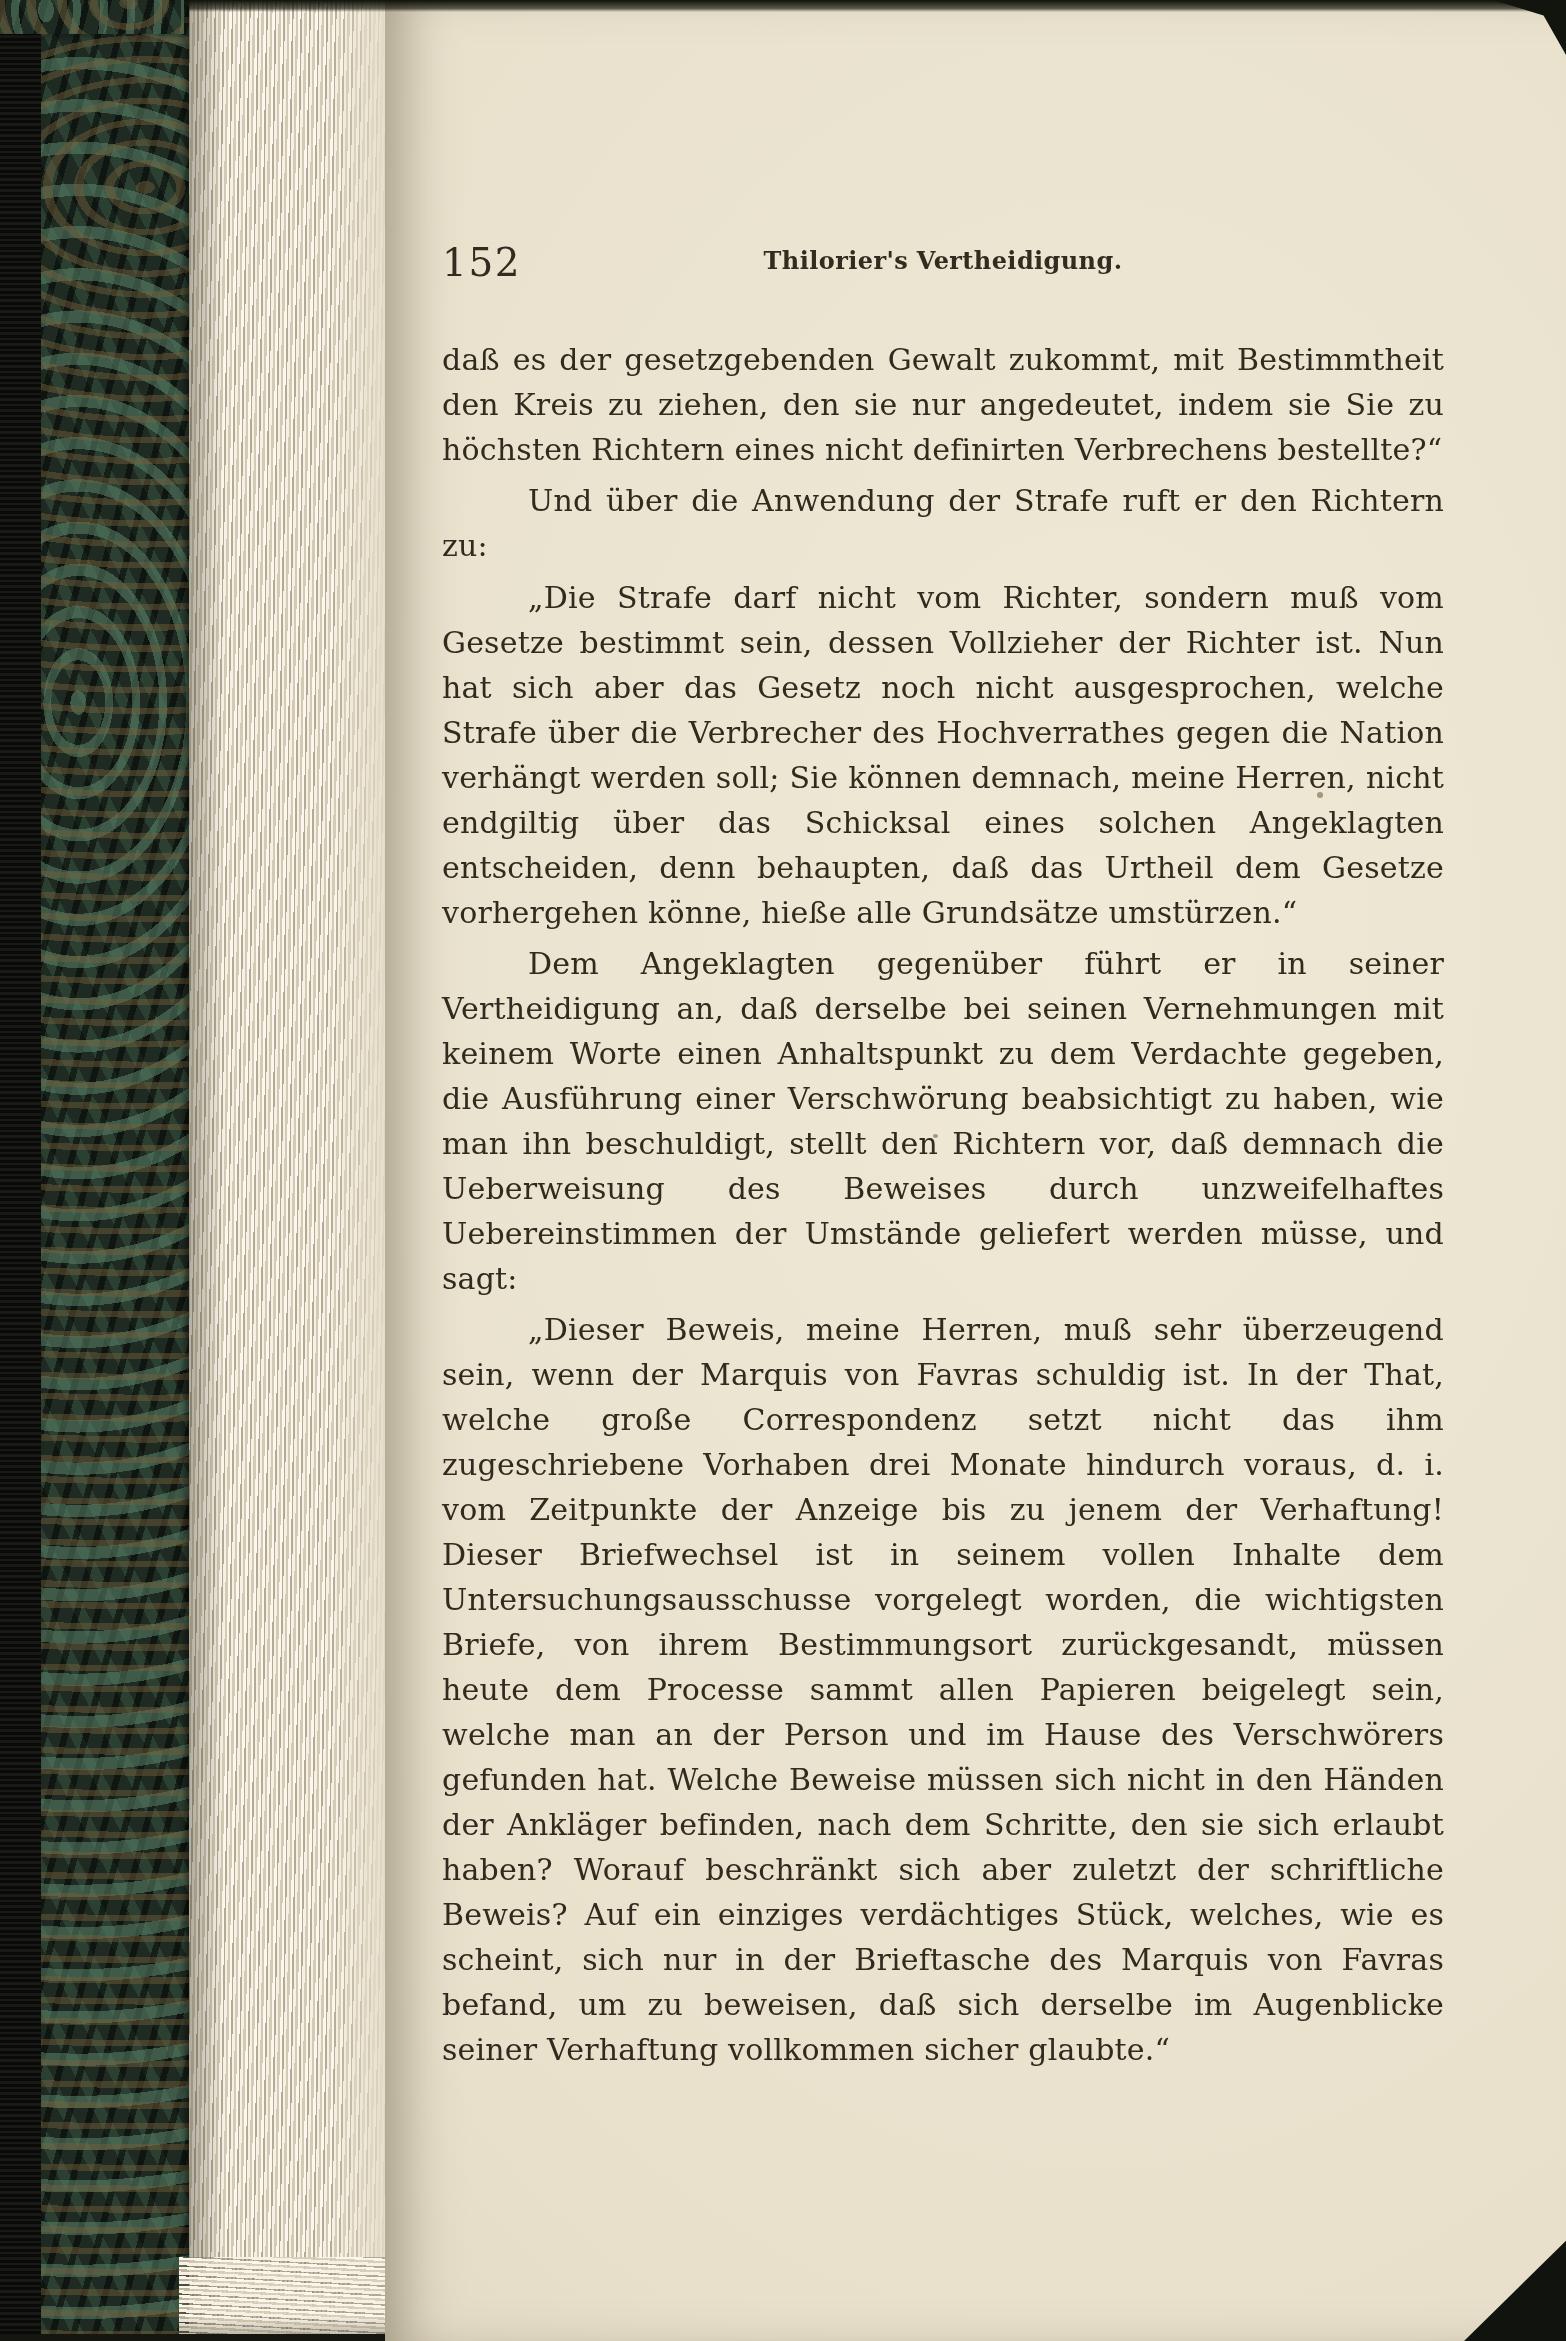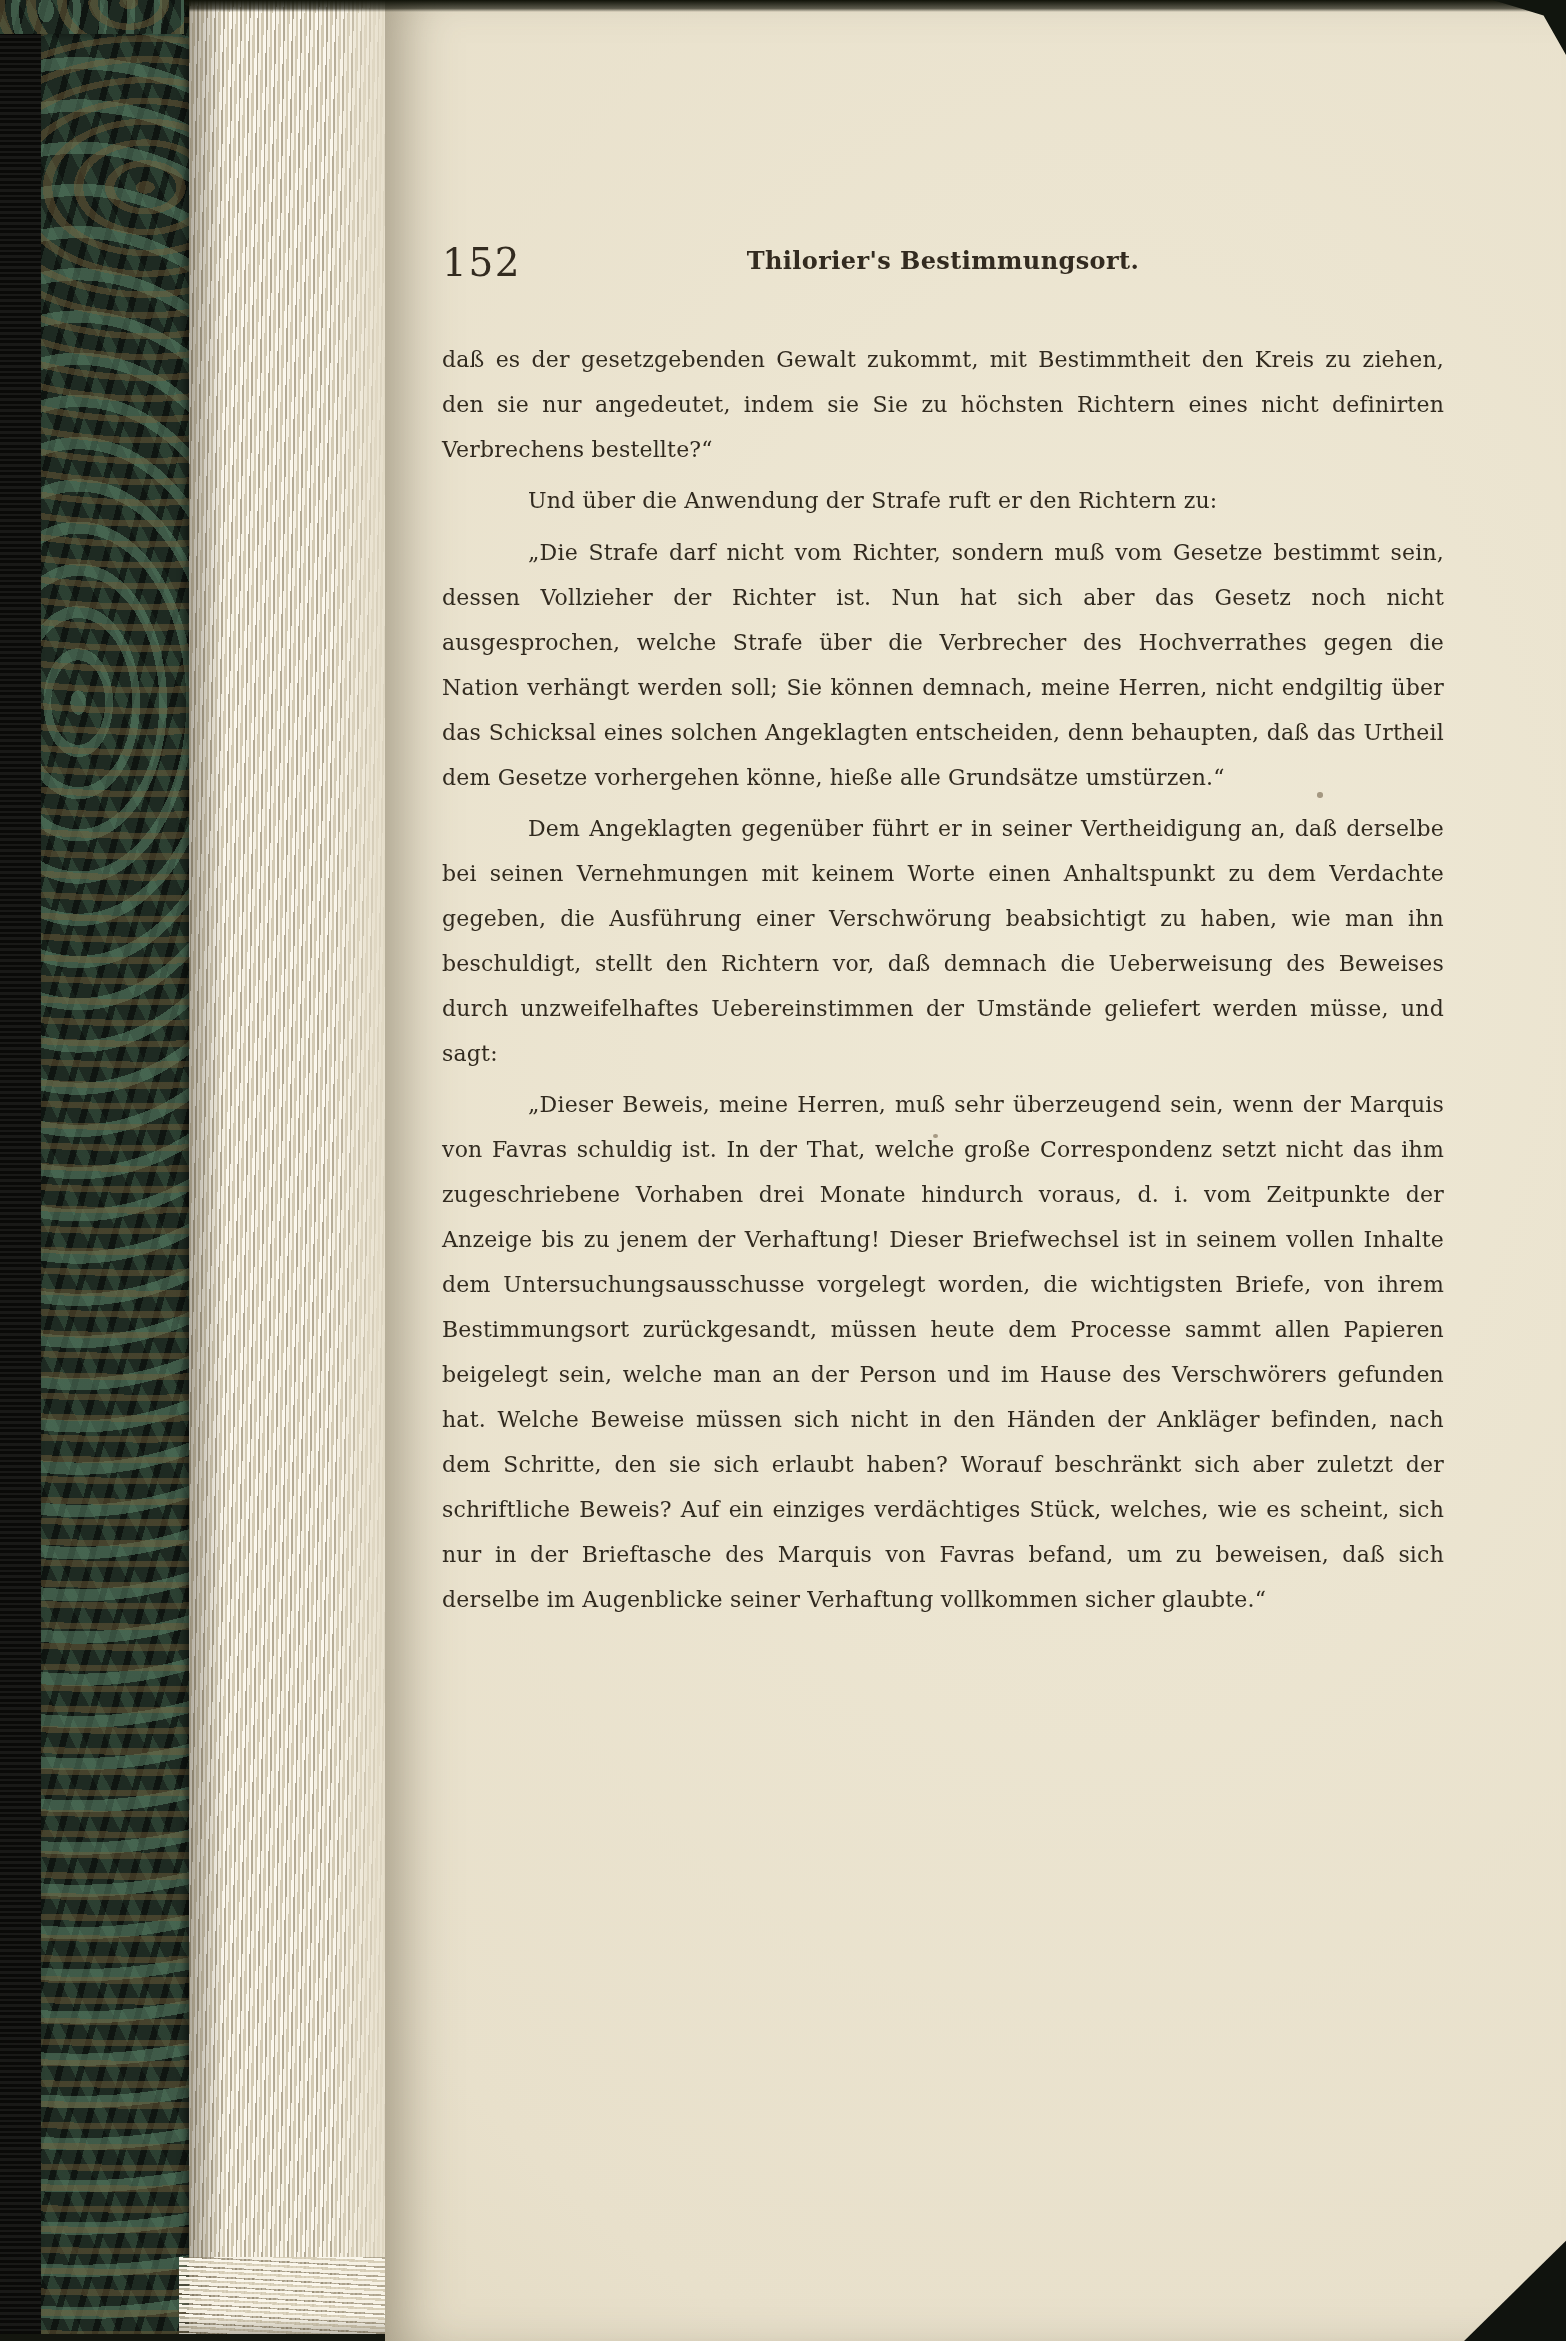--- a/index.html
+++ b/index.html
@@ -104,21 +104,21 @@
     position:absolute; left:0; top:4.7px;
     font-size:39px; letter-spacing:1.6px;
   }
   .running-header{
     position:absolute; left:0; right:0; top:11px;
     text-align:center; font-size:24px; font-weight:bold;
     letter-spacing:0.4px;
   }
   .body-text{
     color:#312a1f;
-    font-size:22px; line-height:45px;
+    font-size:30px; line-height:45px;
     text-align:justify;
     letter-spacing:0.2px;
   }
   .body-text p{ margin:0 0 6.3px; }
   .body-text p.indent{ text-indent:86px; }
 
   
   .speck{ position:absolute; border-radius:50%; background:rgba(92,74,48,.5); }
   .speck.s1{ left:932px; top:792px; width:5.5px; height:5.5px; }
   .speck.s2{ left:548px;  top:1134px; width:4.7px; height:3.9px; }
@@ -131,21 +131,21 @@
   <div class="binding"></div>
   <div class="marble-left marble-base"></div>
   <div class="page-stack"></div>
   <div class="bottom-stack"></div>
   <div class="bottom-dark-edge"></div>
 
   <div class="page">
     <div class="content">
       <div class="page-header">
         <span class="page-number">152</span>
-        <span class="running-header">Thilorier's Bestimmungsort.</span>
+        <span class="running-header">Thilorier's Vertheidigung.</span>
       </div>
       <div class="body-text">
           <p class="para">daß es der gesetzgebenden Gewalt zukommt, mit Bestimmtheit den Kreis zu ziehen, den sie nur angedeutet, indem sie Sie zu höchsten Richtern eines nicht definirten Verbrechens bestellte?“</p>
           <p class="para indent">Und über die Anwendung der Strafe ruft er den Richtern zu:</p>
           <p class="para indent">„Die Strafe darf nicht vom Richter, sondern muß vom Gesetze bestimmt sein, dessen Vollzieher der Richter ist. Nun hat sich aber das Gesetz noch nicht ausgesprochen, welche Strafe über die Verbrecher des Hochverrathes gegen die Nation verhängt werden soll; Sie können demnach, meine Herren, nicht endgiltig über das Schicksal eines solchen Angeklagten entscheiden, denn behaupten, daß das Urtheil dem Gesetze vorhergehen könne, hieße alle Grundsätze umstürzen.“</p>
           <p class="para indent">Dem Angeklagten gegenüber führt er in seiner Vertheidigung an, daß derselbe bei seinen Vernehmungen mit keinem Worte einen Anhaltspunkt zu dem Verdachte gegeben, die Ausführung einer Verschwörung beabsichtigt zu haben, wie man ihn beschuldigt, stellt den Richtern vor, daß demnach die Ueberweisung des Beweises durch unzweifelhaftes Uebereinstimmen der Umstände geliefert werden müsse, und sagt:</p>
           <p class="para indent">„Dieser Beweis, meine Herren, muß sehr überzeugend sein, wenn der Marquis von Favras schuldig ist. In der That, welche große Correspondenz setzt nicht das ihm zugeschriebene Vorhaben drei Monate hindurch voraus, d. i. vom Zeitpunkte der Anzeige bis zu jenem der Verhaftung! Dieser Briefwechsel ist in seinem vollen Inhalte dem Untersuchungsausschusse vorgelegt worden, die wichtigsten Briefe, von ihrem Bestimmungsort zurückgesandt, müssen heute dem Processe sammt allen Papieren beigelegt sein, welche man an der Person und im Hause des Verschwörers gefunden hat. Welche Beweise müssen sich nicht in den Händen der Ankläger befinden, nach dem Schritte, den sie sich erlaubt haben? Worauf beschränkt sich aber zuletzt der schriftliche Beweis? Auf ein einziges verdächtiges Stück, welches, wie es scheint, sich nur in der Brieftasche des Marquis von Favras befand, um zu beweisen, daß sich derselbe im Augenblicke seiner Verhaftung vollkommen sicher glaubte.“</p>
         </div>
     </div>
     <div class="speck s1"></div>

